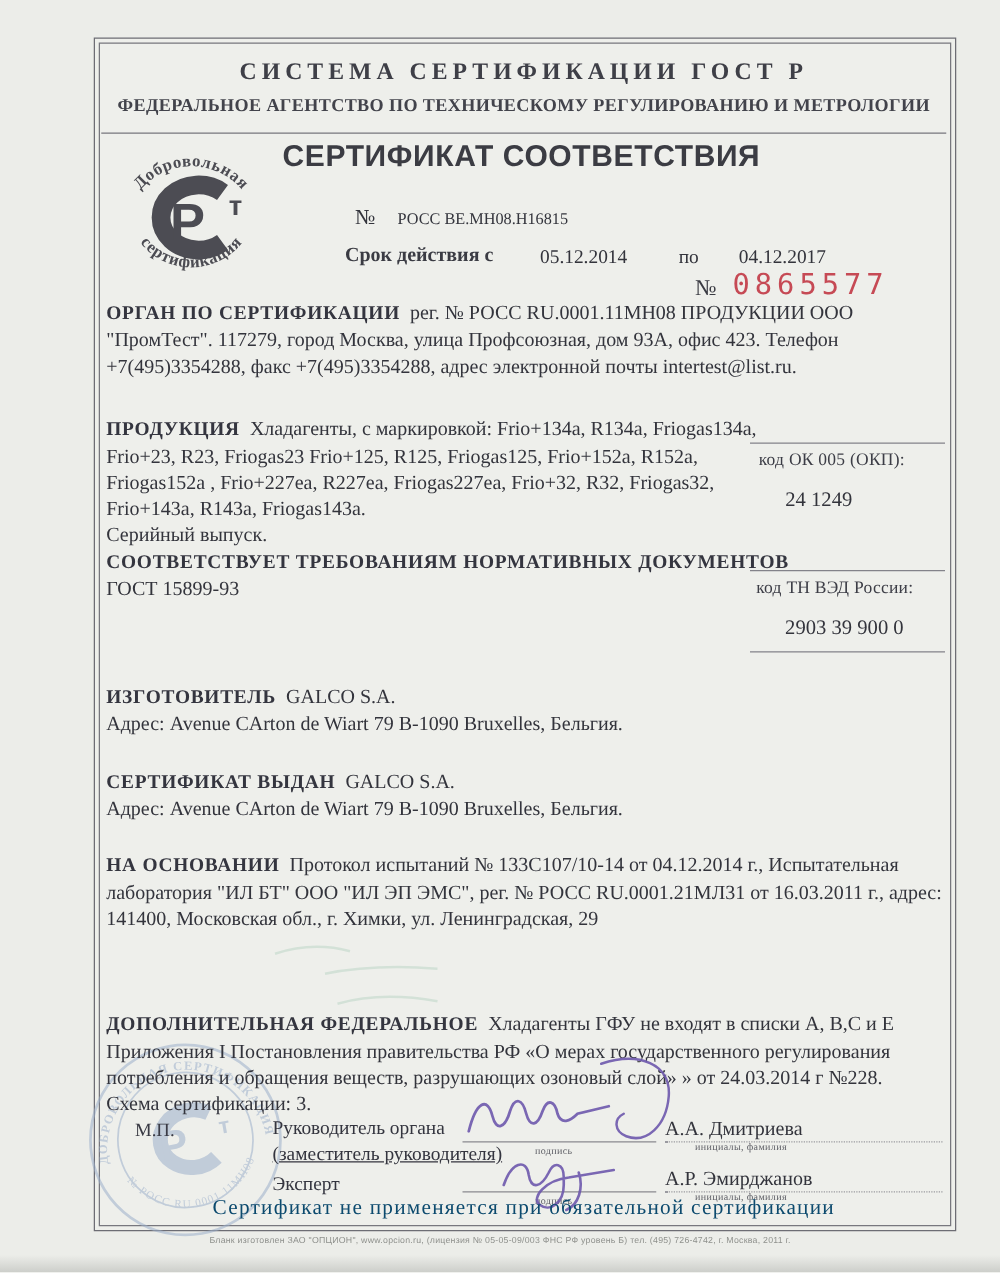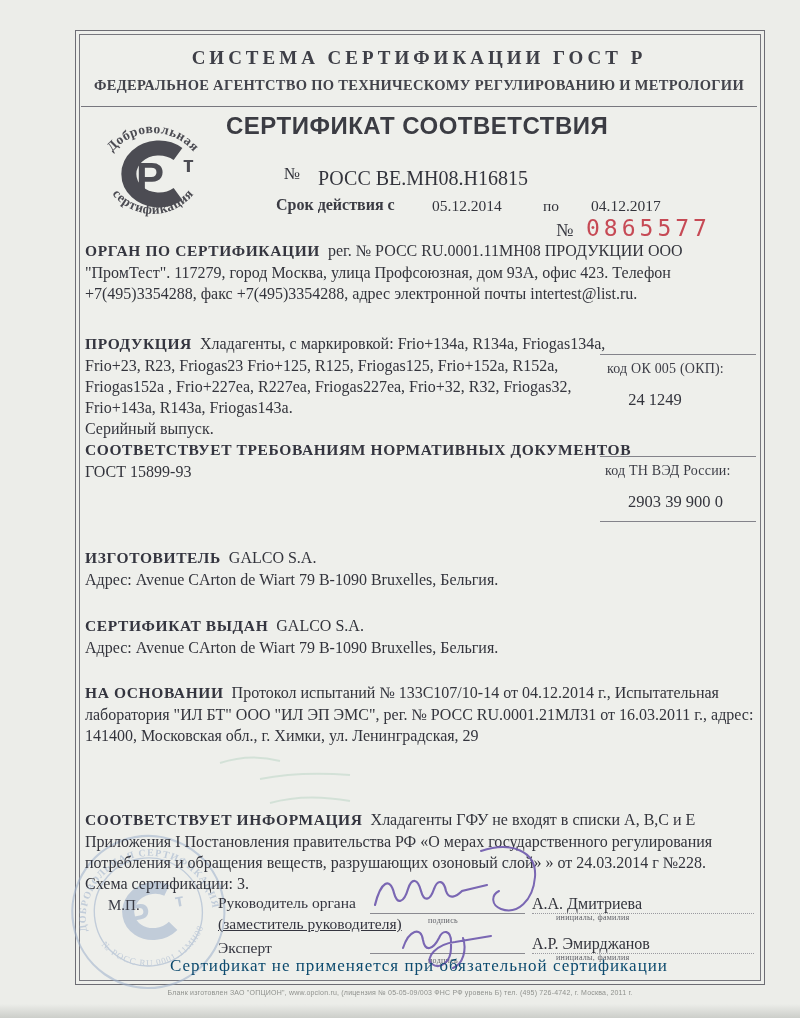--- a/index.html
+++ b/index.html
@@ -110,21 +110,21 @@
       <textPath href="#lg-bot" startOffset="50%" text-anchor="middle">сертификация</textPath>
     </text>
     <path d="M 92,44 A 30,26 0 1 0 92,84" fill="none" stroke="#4c4c53" stroke-width="15"></path>
     <text x="64" y="82" font-family="Liberation Sans, sans-serif" font-size="42" font-weight="bold" fill="#4c4c53" text-anchor="middle">Р</text>
     <text x="97" y="62" font-family="Liberation Sans, sans-serif" font-size="22" font-weight="bold" fill="#4c4c53">т</text>
   </svg>
 
   <div class="title">СЕРТИФИКАТ СООТВЕТСТВИЯ</div>
 
   <span class="abs serif15" style="left:284px; top:164px; font-size:17px;">№</span>
-  <span class="abs" style="left:318px; top:167px; font-size:20px;">РОСС BE.МН08.Н16815</span>
+  <span class="abs" style="left:318px; top:167px; font-size:13px;">РОСС BE.МН08.Н16815</span>
 
   <span class="abs" style="left:276px; top:196px; font-size:16px; font-weight:bold; color:#3a3b43;">Срок действия с</span>
   <span class="abs" style="left:432px; top:197px; font-size:15.5px;">05.12.2014</span>
   <span class="abs" style="left:543px; top:197px; font-size:15.5px;">по</span>
   <span class="abs" style="left:591px; top:197px; font-size:15.5px;">04.12.2017</span>
 
   <span class="abs num-sign" style="left:556px; top:220px;">№</span>
   <span class="abs red-num" style="left:586px; top:215px;">0865577</span>
 
   <p class="para body-text" style="left:85px; top:240px; width:676px;">
@@ -163,21 +163,21 @@
     <span>GALCO S.A.</span>
     <span style="display:block;">Адрес: Avenue CArton de Wiart 79 B-1090 Bruxelles, Бельгия.</span>
   </p>
 
   <p class="para body-text" style="left:85px; top:682px; width:680px;">
     <span class="lbl">НА ОСНОВАНИИ</span>&nbsp;
     <span>Протокол испытаний № 133С107/10-14 от 04.12.2014 г., Испытательная лаборатория "ИЛ БТ" ООО "ИЛ ЭП ЭМС", рег. № РОСС RU.0001.21МЛ31 от 16.03.2011 г., адрес: 141400, Московская обл., г. Химки, ул. Ленинградская, 29</span>
   </p>
 
   <p class="para body-text" style="left:85px; top:809px; width:684px;">
-    <span class="lbl">СООТВЕТСТВУЕТ ИНФОРМАЦИЯ</span>&nbsp;
+    <span class="lbl">ДОПОЛНИТЕЛЬНАЯ ФЕДЕРАЛЬНОЕ</span>&nbsp;
     <span>Хладагенты ГФУ не входят в списки А, В,С и Е Приложения I Постановления правительства РФ «О мерах государственного регулирования потребления и обращения веществ, разрушающих озоновый слой» » от 24.03.2014 г №228.</span>
     <span style="display:block;">Схема сертификации: 3.</span>
   </p>
 
   <span class="abs" style="left:108px; top:897px; font-size:15px; color:#3a3b45;">М.П.</span>
 
   <span class="abs role" style="left:218px; top:894px;">Руководитель органа</span>
   <span class="abs role" style="left:218px; top:915px; text-decoration:underline;">(заместитель руководителя)</span>
   <span class="abs role" style="left:218px; top:939px;">Эксперт</span>
 

